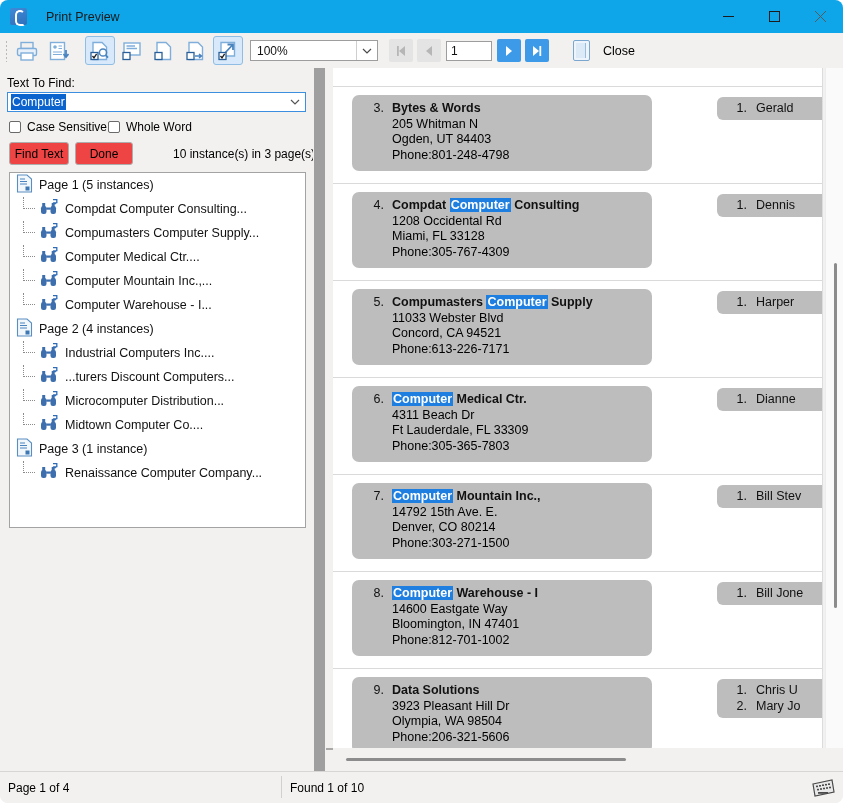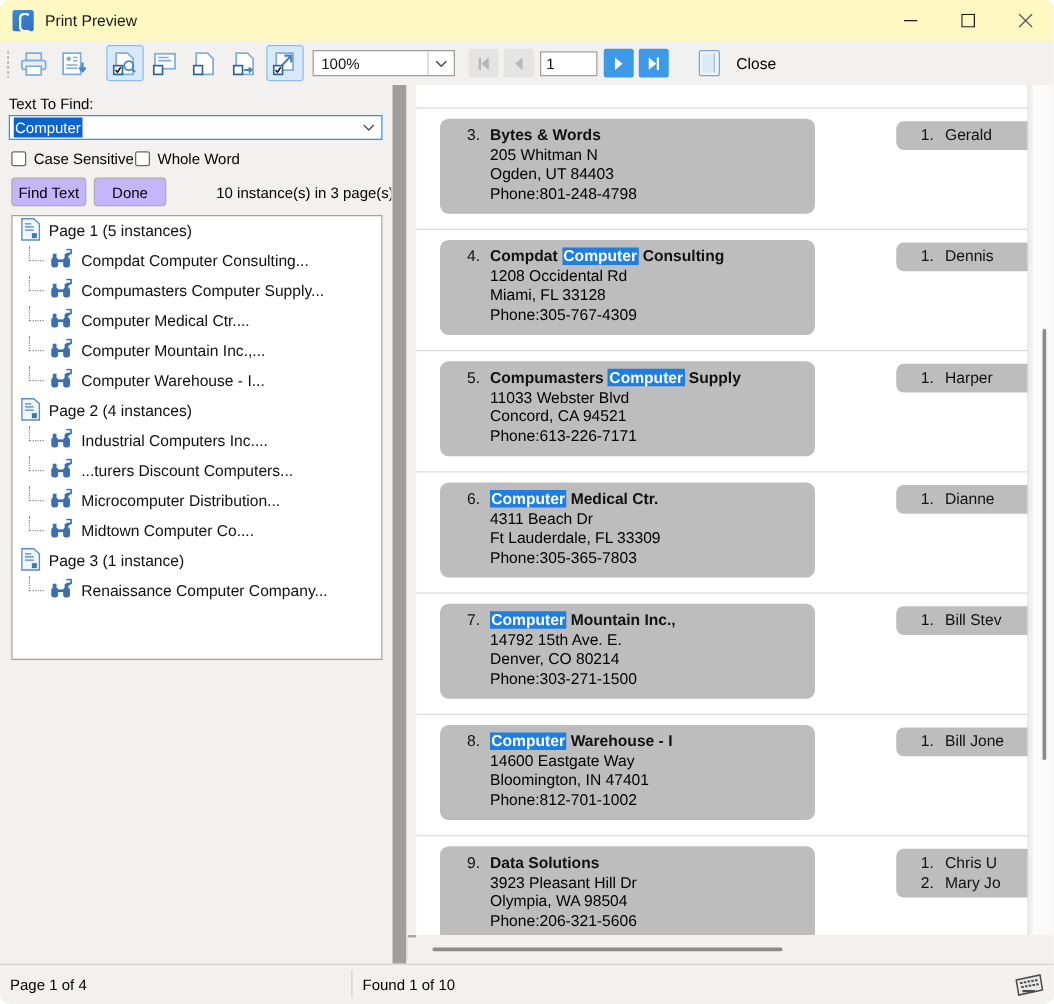--- a/index.html
+++ b/index.html
@@ -19,22 +19,22 @@
     background: #f3f3f3;
     border-radius: 8px;
     box-sizing: border-box;
     overflow: hidden;
   }
 
   
   #titlebar {
     position: absolute; left: 0; top: 0;
     width: 843px; height: 33px;
-    background: #fef9c3;
-    display: flex; align-items: center;
+    background: #0ea5e9;
+    display: flex; align-items: center; gap: 10px;
   }
   #app-icon {
     width: 17px; height: 17px; margin-left: 10px;
     background: linear-gradient(160deg,#3e8ad8 0%, #2f6fba 100%);
     border-radius: 2px;
     position: relative; flex: none;
   }
   #app-icon::after {
     content: ""; position: absolute;
     left: 5px; top: 2px; width: 6px; height: 12px;
@@ -71,21 +71,21 @@
     display: flex; align-items: center; justify-content: center;
     border-radius: 3px; box-sizing: border-box;
     border: 1px solid transparent;
   }
   .tbtn.checked {
     background: #d7e9fa;
     border: 1px solid #8fbde3;
   }
   .tsep { width: 9px; }
   #zoom-combo {
-    width: 114px; height: 21px; margin-left: 6px;
+    width: 128px; height: 21px; margin-left: 6px;
     background: #fff; border: 1px solid #9d9d9d;
     display: flex; align-items: center; box-sizing: border-box;
   }
   #zoom-value { flex: 1; padding-left: 6px; font-size: 12px; color: #111; }
   #zoom-arrow {
     width: 20px; height: 19px; border-left: 1px solid #cfcfcf;
     display: flex; align-items: center; justify-content: center;
     color: #4a4a4a;
   }
   .navbtn {
@@ -139,21 +139,21 @@
     color: #555;
   }
   .checkrow { position: absolute; top: 52px; display: flex; align-items: center; }
   .cbox {
     width: 12px; height: 12px; background: #fff;
     border: 1px solid #6a6a6a; border-radius: 2px; box-sizing: border-box;
   }
   .clabel { margin-left: 6px; font-size: 12px; }
   #btn-find, #btn-done {
     position: absolute; top: 74px; height: 23px;
-    background: #c4b5fd; border: 1px solid #adadad; border-radius: 3px;
+    background: #ef4444; border: 1px solid #adadad; border-radius: 3px;
     display: flex; align-items: center; justify-content: center;
     font-size: 12px; box-sizing: border-box;
   }
   #btn-find { left: 9px; width: 60px; }
   #btn-done { left: 75px; width: 58px; }
   #instance-info { position: absolute; left: 173px; top: 79px; font-size: 12px; }
 
   #tree {
     position: absolute; left: 9px; top: 104px;
     width: 297px; height: 356px;

